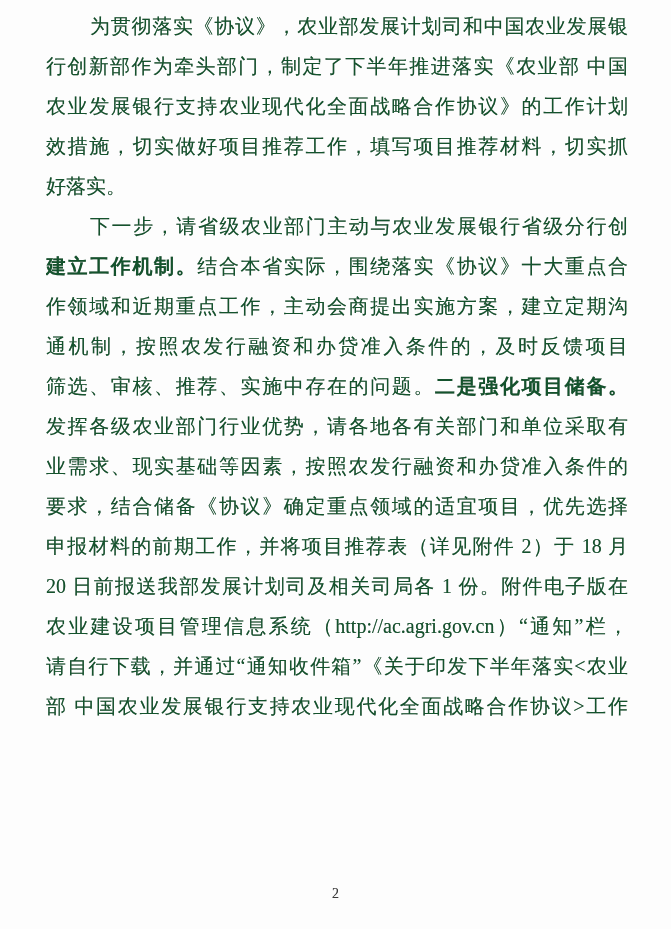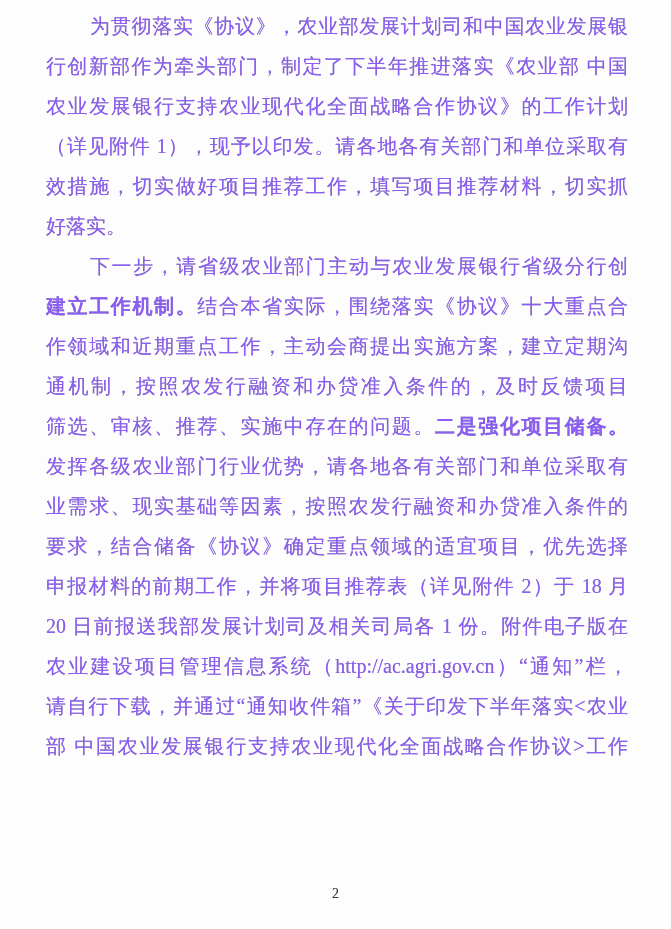--- a/index.html
+++ b/index.html
@@ -22,21 +22,21 @@
   .text-block {
     position: absolute;
     left: 46px;
     top: 6px;
     width: 582px;
   }
   .line {
     height: 40px;
     line-height: 40px;
     font-size: 20px;
-    color: #8b5cf6;
+    color: #14532d;
     text-align: justify;
     text-align-last: justify;
     text-justify: inter-character;
     overflow: hidden;
     text-shadow: 0 0 0.5px rgba(30,30,30,0.45);
   }
   .line.no-justify {
     text-align: left;
     text-align-last: left;
     font-family: Liberation Serif, serif;
@@ -61,21 +61,20 @@
   }
 </style>
 </head>
 <body>
 
 <div class="page">
   <div class="text-block" id="doc-body">
       <div class="line indent"><span class="run">为贯彻落实《协议》，农业部发展计划司和中国农业发展银</span></div>
       <div class="line"><span class="run">行创新部作为牵头部门，制定了下半年推进落实《农业部 中国</span></div>
       <div class="line"><span class="run">农业发展银行支持农业现代化全面战略合作协议》的工作计划</span></div>
-      <div class="line"><span class="run">（详见附件 1），现予以印发。请各地各有关部门和单位采取有</span></div>
       <div class="line"><span class="run">效措施，切实做好项目推荐工作，填写项目推荐材料，切实抓</span></div>
       <div class="line no-justify"><span class="run">好落实。</span></div>
       <div class="line indent"><span class="run">下一步，请省级农业部门主动与农业发展银行省级分行创</span></div>
       <div class="line"><span class="run-bold">建立工作机制。</span><span class="run">结合本省实际，围绕落实《协议》十大重点合</span></div>
       <div class="line"><span class="run">作领域和近期重点工作，主动会商提出实施方案，建立定期沟</span></div>
       <div class="line"><span class="run">通机制，按照农发行融资和办贷准入条件的，及时反馈项目</span></div>
       <div class="line"><span class="run">筛选、审核、推荐、实施中存在的问题。</span><span class="run-bold">二是强化项目储备。</span></div>
       <div class="line"><span class="run">发挥各级农业部门行业优势，请各地各有关部门和单位采取有</span></div>
       <div class="line"><span class="run">业需求、现实基础等因素，按照农发行融资和办贷准入条件的</span></div>
       <div class="line"><span class="run">要求，结合储备《协议》确定重点领域的适宜项目，优先选择</span></div>

